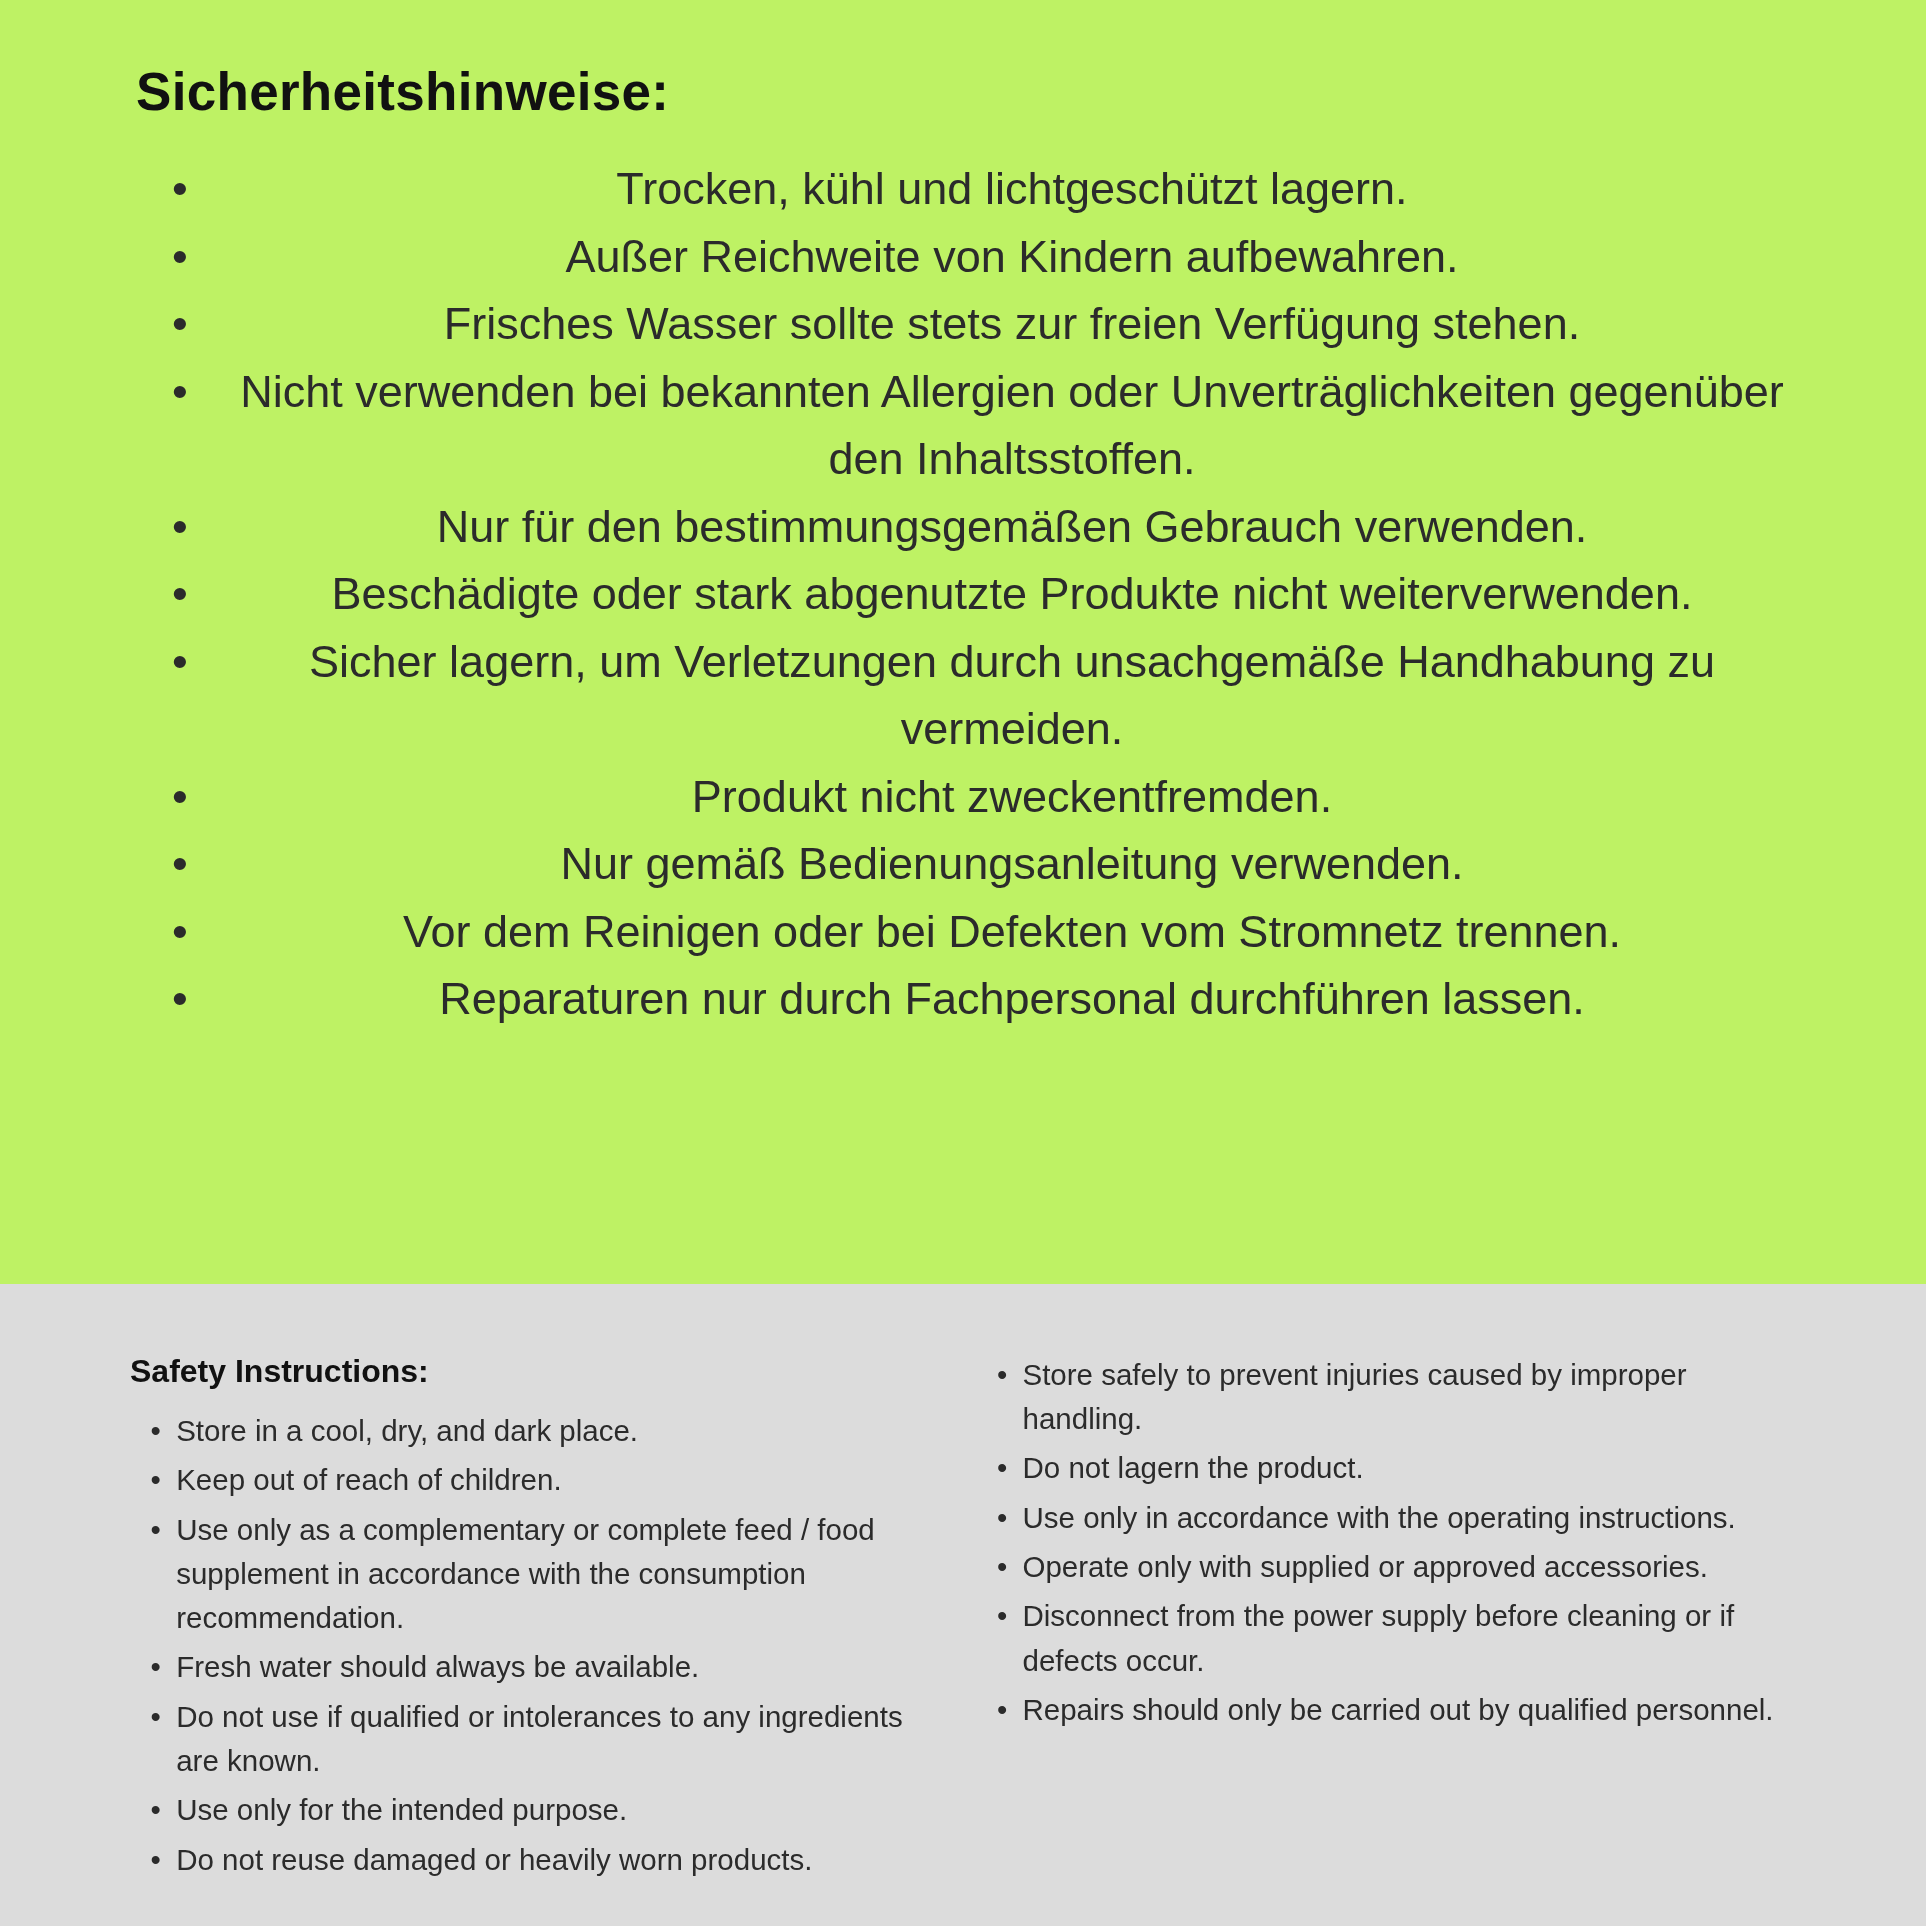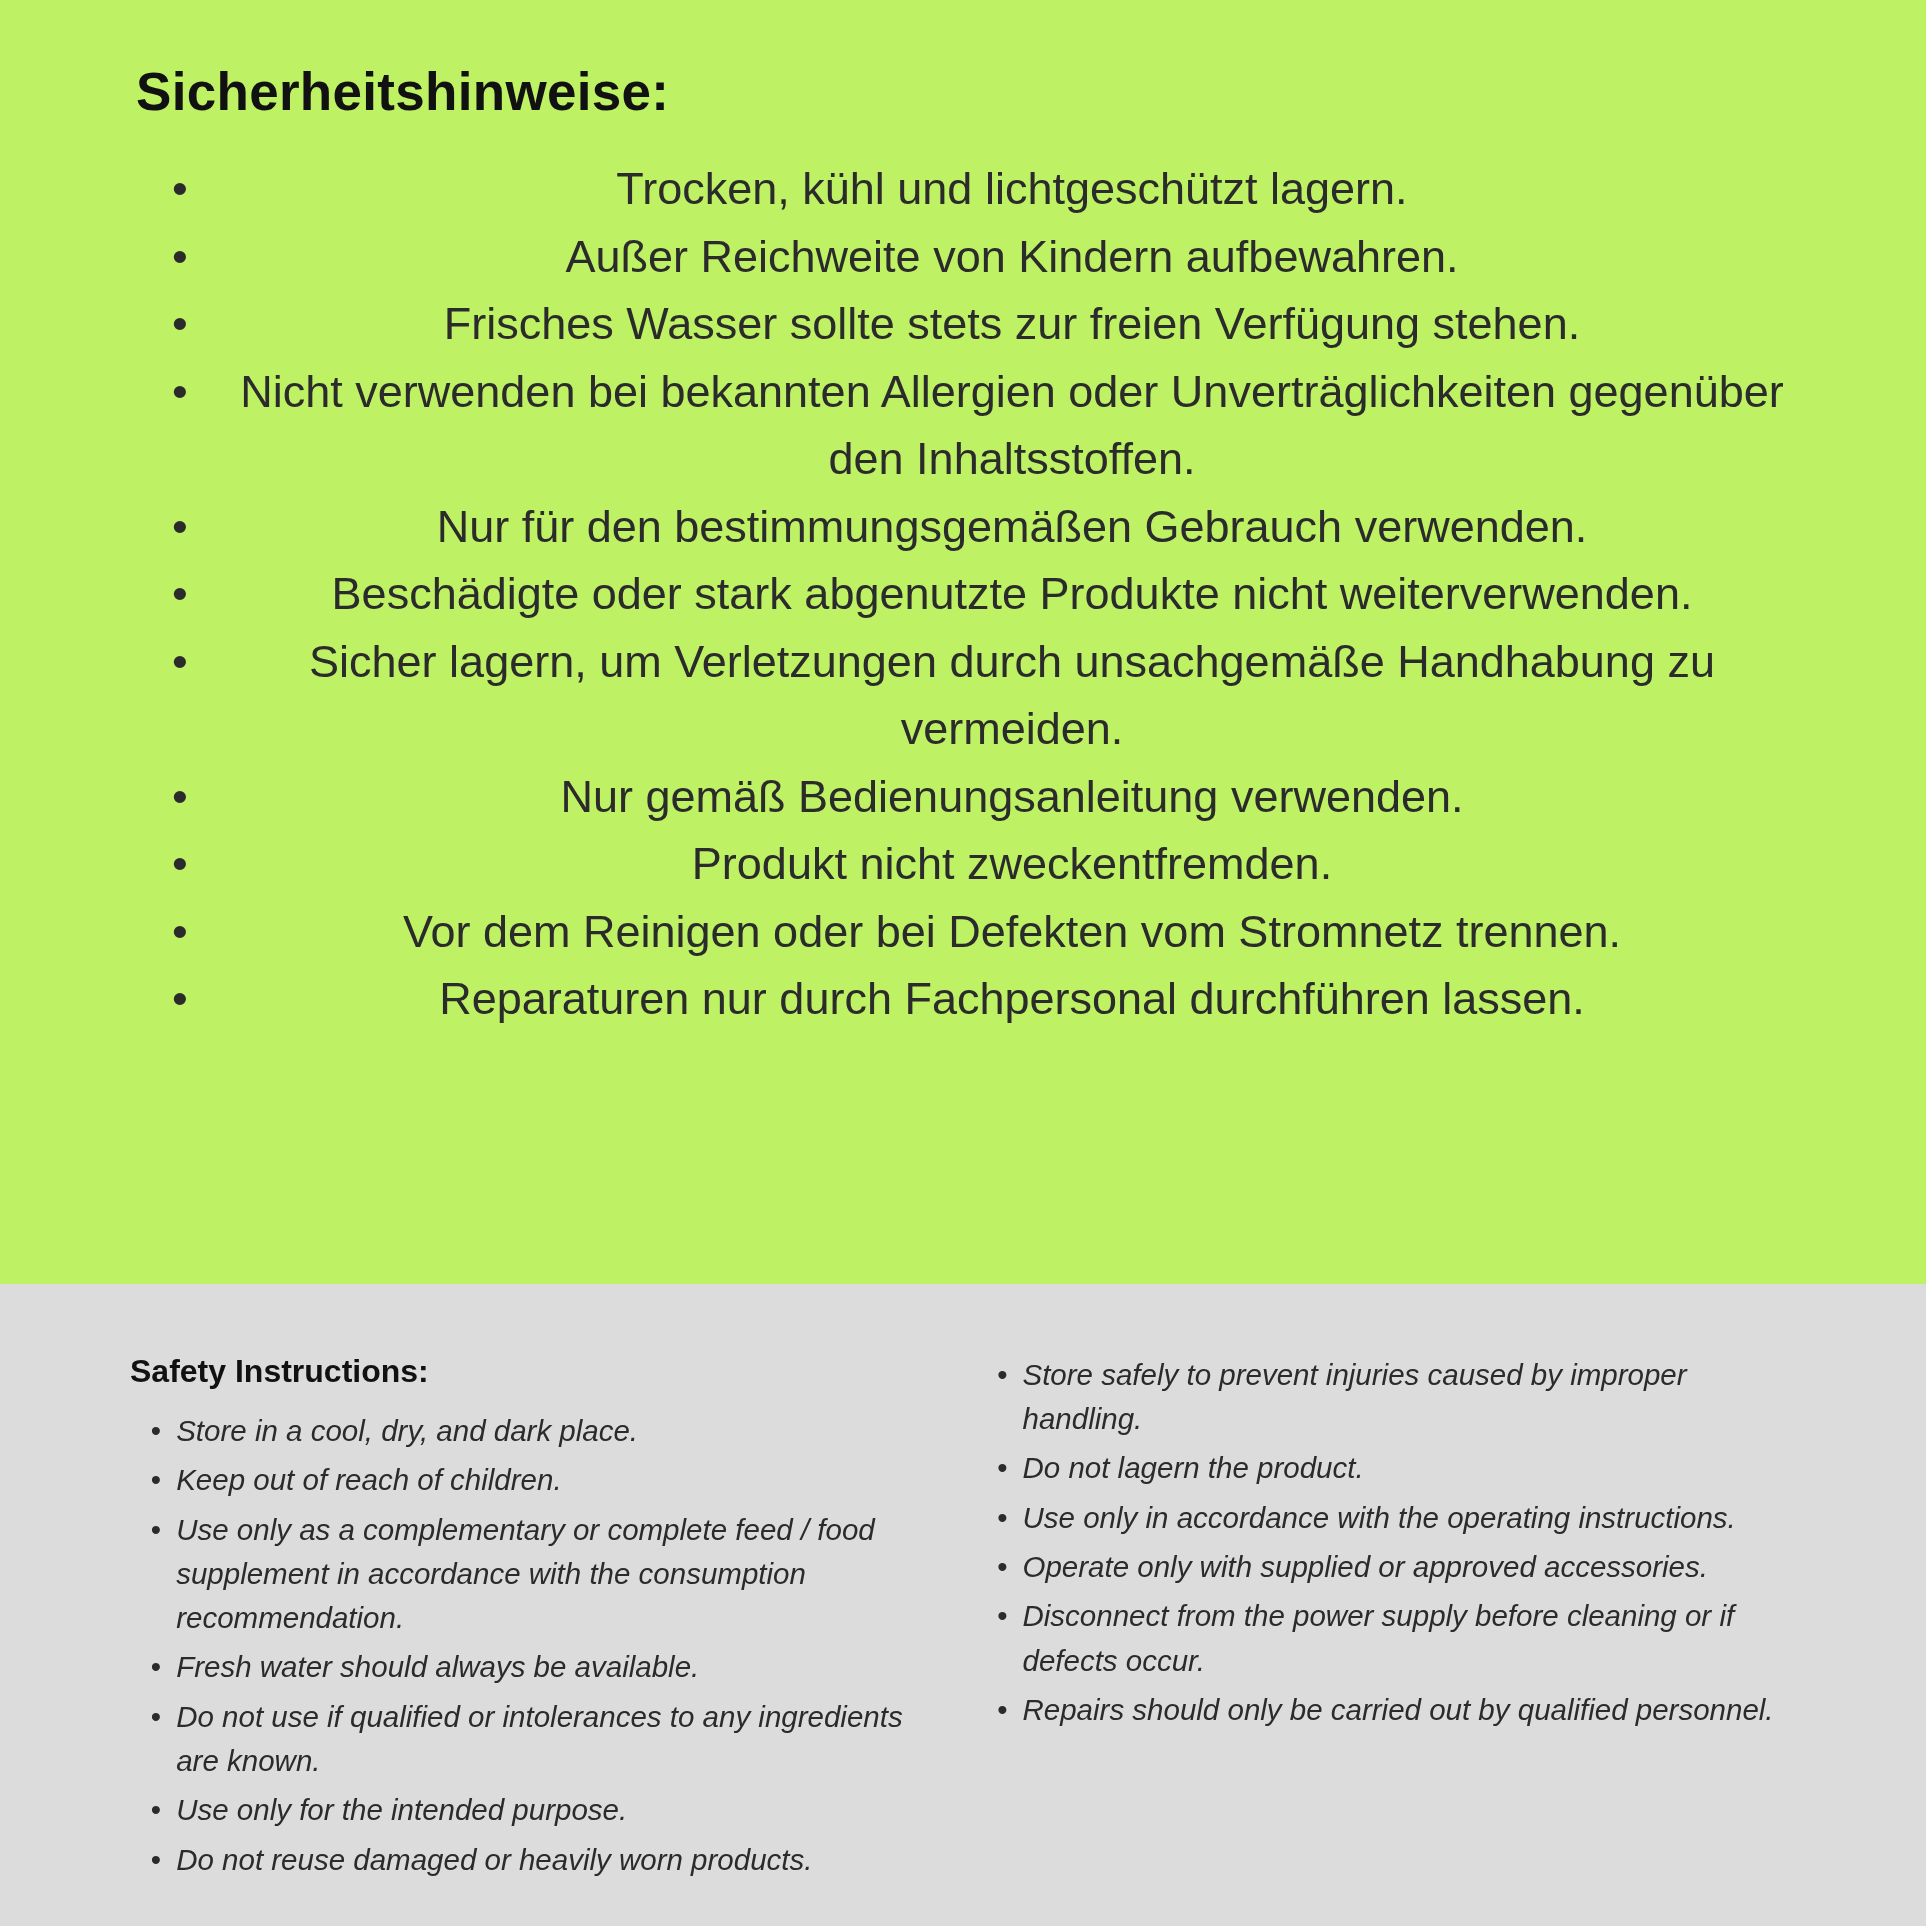--- a/index.html
+++ b/index.html
@@ -72,42 +72,41 @@
     color: #111111;
   }
   ul.en {
     font-size: 29.5px;
     line-height: 1.5;
     color: #2b2b2b;
   }
   ul.en li {
     padding-left: 29.5px;
     margin-bottom: 5.1px;
-    font-style: italic;
   }
   ul.en li::before { left: 3.9px; }
   .col-left ul.en { margin-left: 16.7px; }
 </style>
 </head>
 <body>
 
 <div class="page">
 
   <section class="german-section">
     <h1 class="german-title">Sicherheitshinweise:</h1>
     <ul class="bullets de">
         <li>Trocken, kühl und lichtgeschützt lagern.</li>
         <li>Außer Reichweite von Kindern aufbewahren.</li>
         <li>Frisches Wasser sollte stets zur freien Verfügung stehen.</li>
         <li>Nicht verwenden bei bekannten Allergien oder Unverträglichkeiten gegenüber den Inhaltsstoffen.</li>
         <li>Nur für den bestimmungsgemäßen Gebrauch verwenden.</li>
         <li>Beschädigte oder stark abgenutzte Produkte nicht weiterverwenden.</li>
         <li>Sicher lagern, um Verletzungen durch unsachgemäße Handhabung zu vermeiden.</li>
+        <li>Produkt nicht zweckentfremden.</li>
         <li>Nur gemäß Bedienungsanleitung verwenden.</li>
-        <li>Produkt nicht zweckentfremden.</li>
         <li>Vor dem Reinigen oder bei Defekten vom Stromnetz trennen.</li>
         <li>Reparaturen nur durch Fachpersonal durchführen lassen.</li>
       </ul>
   </section>
 
   <section class="english-section">
     <div class="col-left">
       <h2 class="english-title">Safety Instructions:</h2>
       <ul class="bullets en">
           <li>Store in a cool, dry, and dark place.</li>

